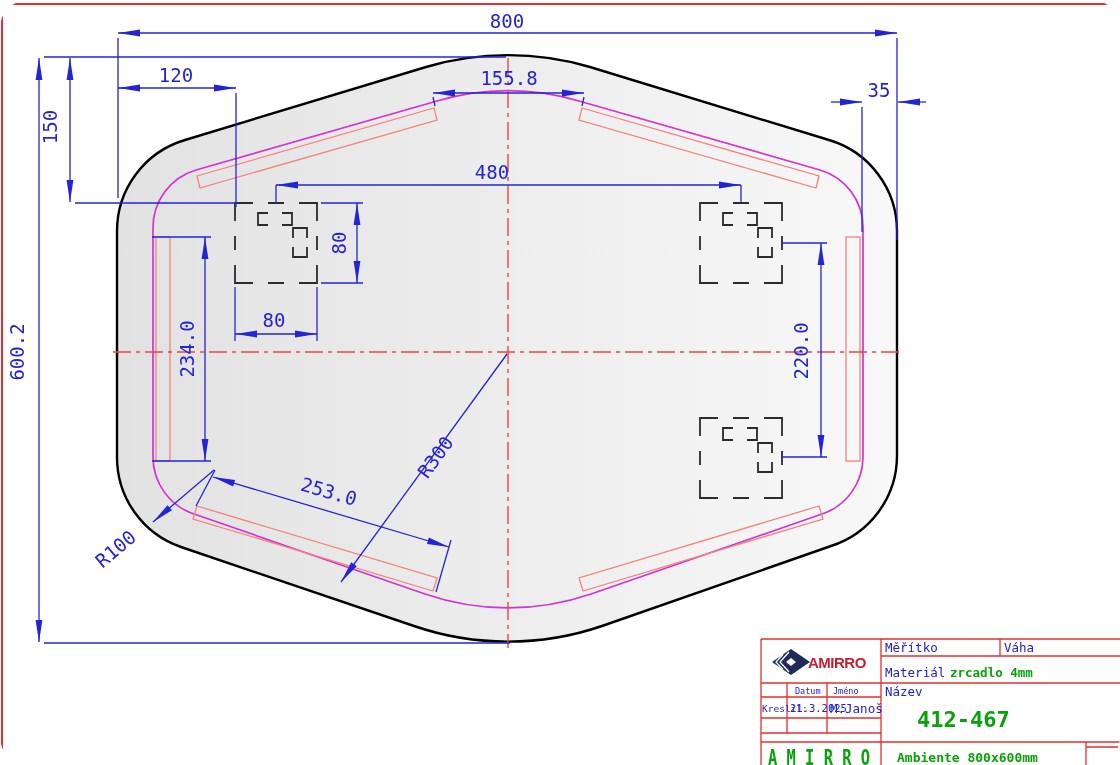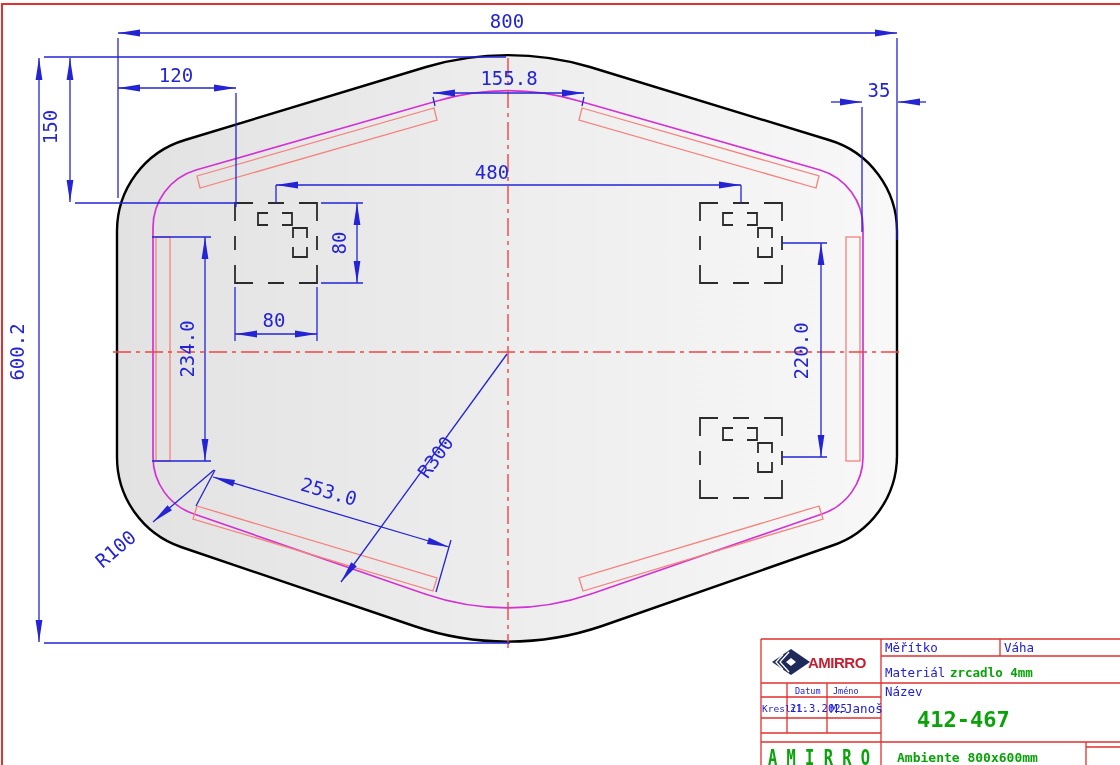--- a/index.html
+++ b/index.html
@@ -1,17 +1,17 @@
 <!DOCTYPE html>
 <html><head>
 <meta charset="utf-8">
 <style>
   html,body{margin:0;padding:0;background:#ffffff;}
   .page{position:relative;width:1120px;height:765px;background:#ffffff;overflow:hidden;
-        font-family:"DejaVu Sans Mono", monospace;}
+        font-family:"DejaVu Sans Mono", monospace;border-radius:28px;}
   svg{position:absolute;left:0;top:0;}
   .dim{stroke:#2424d4;stroke-width:1.3;fill:none;}
   .dimtxt{fill:#2424d4;font-family:"DejaVu Sans Mono",monospace;font-size:19px;text-anchor:middle;}
   .cl{stroke:#f04545;stroke-width:1.4;fill:none;stroke-dasharray:18 5 4 5;}
   .outline{fill:url(#gfill);stroke:#000000;stroke-width:2.4;}
   .inner{stroke:#d233d2;stroke-width:1.7;fill:none;}
   .strip{stroke:#f4837d;stroke-width:1.3;fill:none;}
   .bkt{stroke:#2b2b2b;stroke-width:1.8;fill:none;}
   .tbl{stroke:#e23030;stroke-width:1.3;fill:none;}
   .lblB{fill:#2020d8;font-family:"DejaVu Sans Mono",monospace;}

